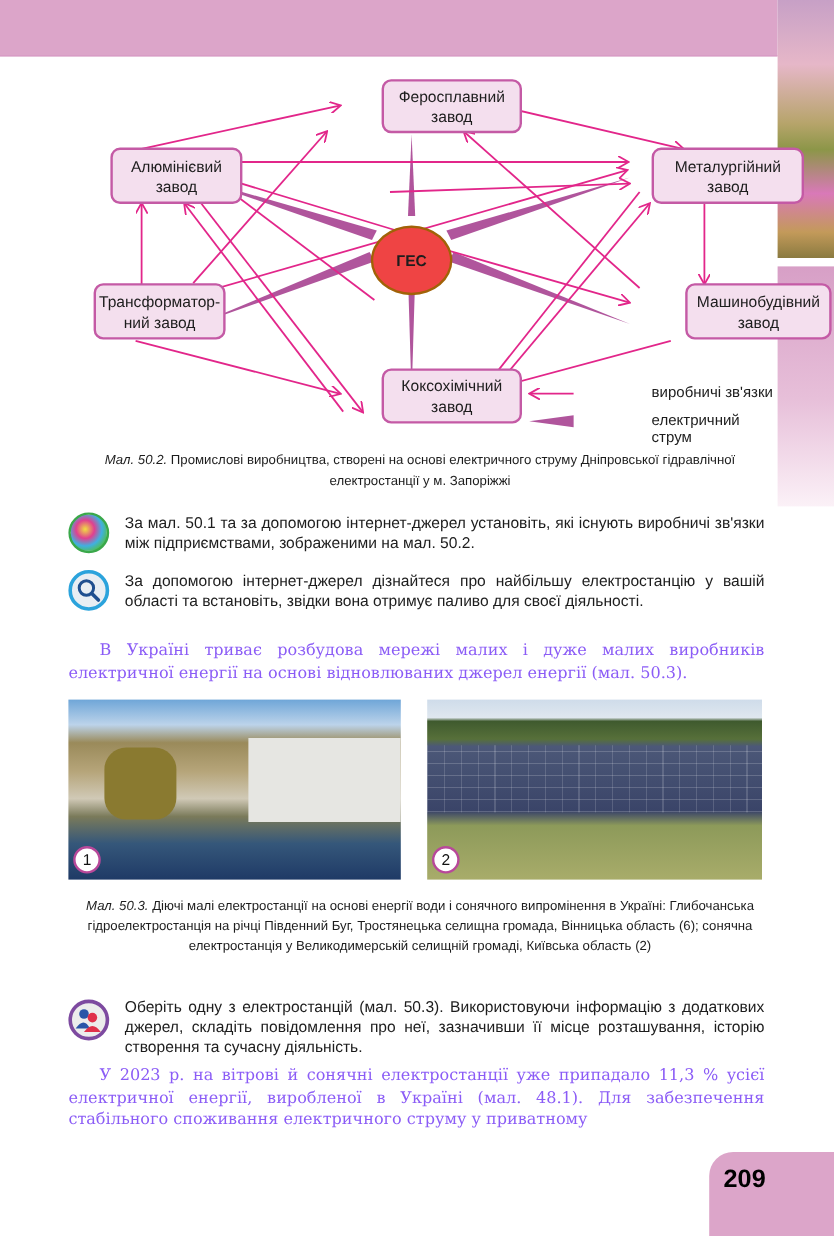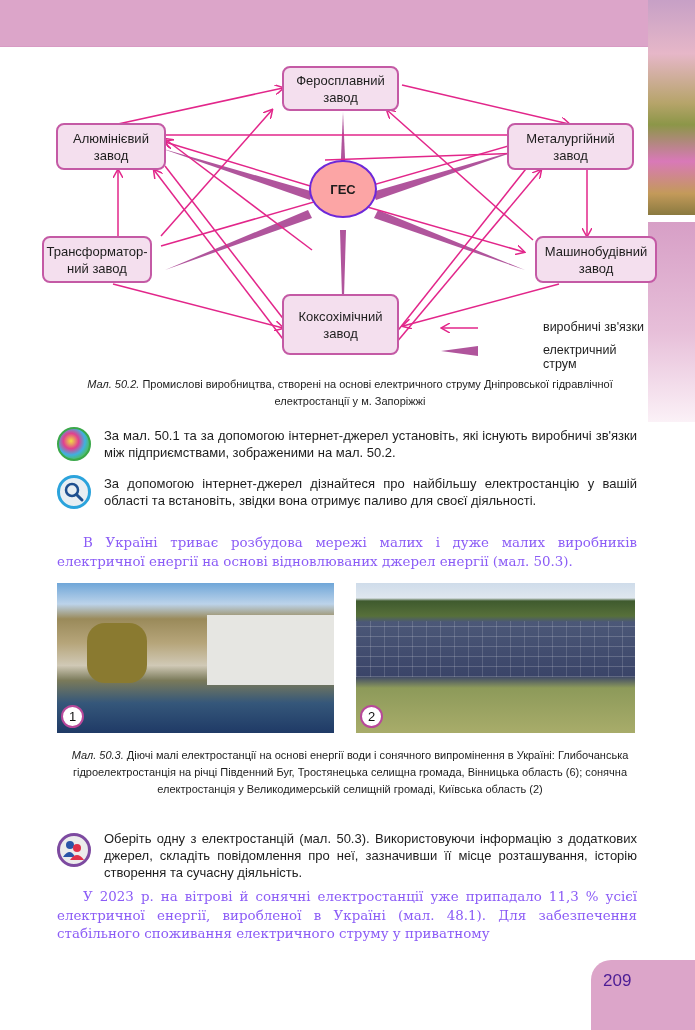--- a/index.html
+++ b/index.html
@@ -17,31 +17,32 @@
   }
   .side-band {
     position: absolute; left: 648px; top: 222px; width: 47px; height: 200px;
     background: linear-gradient(180deg, #d79fc6 0%, #e7bfd9 55%, #fbf1f7 100%);
   }
   .page-number-tab {
     position: absolute; left: 591px; top: 960px; width: 104px; height: 70px;
     background: #dca5c9; border-top-left-radius: 20px;
   }
   .page-number {
-    position: absolute; left: 12px; top: 11px; font-size: 17px; color: #4c1d95;
+    position: absolute; left: 12px; top: 11px; font-size: 21px; color: #000000; font-weight: bold;
   }
   .diagram { position: absolute; left: 40px; top: 60px; width: 610px; height: 300px; }
   .node {
     position: absolute; background: #f4dfee; border: 2px solid #c45aa5; border-radius: 8px;
     font-size: 13px; line-height: 17px; text-align: center; display: flex; align-items: center; justify-content: center;
     color: #1d1d1d;
+    margin-left: 36px;
   }
   .ges {
-    position: absolute; left: 269px; top: 100px; width: 68px; height: 58px; border-radius: 50%;
-    background: #fca5a5; border: 2px solid #6d28d9; display: flex; align-items: center; justify-content: center;
+    position: absolute; left: 269px; top: 128px; width: 68px; height: 58px; border-radius: 50%;
+    background: #ef4444; border: 2px solid #a16207; display: flex; align-items: center; justify-content: center;
     font-weight: bold; font-size: 13px; color: #1d1d1d;
   }
   .legend-label { position: absolute; font-size: 12.5px; color: #1d1d1d; padding-left: 40px; }
   .caption {
     position: absolute; left: 70px; width: 560px; text-align: center; font-size: 11px; line-height: 17px; color: #1d1d1d;
   }
   .caption i { font-style: italic; }
   .task {
     position: absolute; left: 104px; width: 533px; font-size: 13px; line-height: 17px; text-align: justify; color: #1d1d1d;
   }
@@ -132,21 +133,21 @@
         <div>Трансформатор-</div>
         <div>ний завод</div>
       </div>
   </div>
   <div class="node" style="left:495px;top:176px;width:122px;height:47px">
     <div>
         <div>Машинобудівний</div>
         <div>завод</div>
       </div>
   </div>
-  <div class="node" style="left:242px;top:234px;width:117px;height:61px">
+  <div class="node" style="left:242px;top:247px;width:117px;height:46px">
     <div>
         <div>Коксохімічний</div>
         <div>завод</div>
       </div>
   </div>
   <div class="ges">ГЕС</div>
 
   <div class="legend-label" style="left:463px;top:260px">виробничі зв'язки</div>
   <div class="legend-label" style="left:463px;top:283px">електричний струм</div>
 </div>

